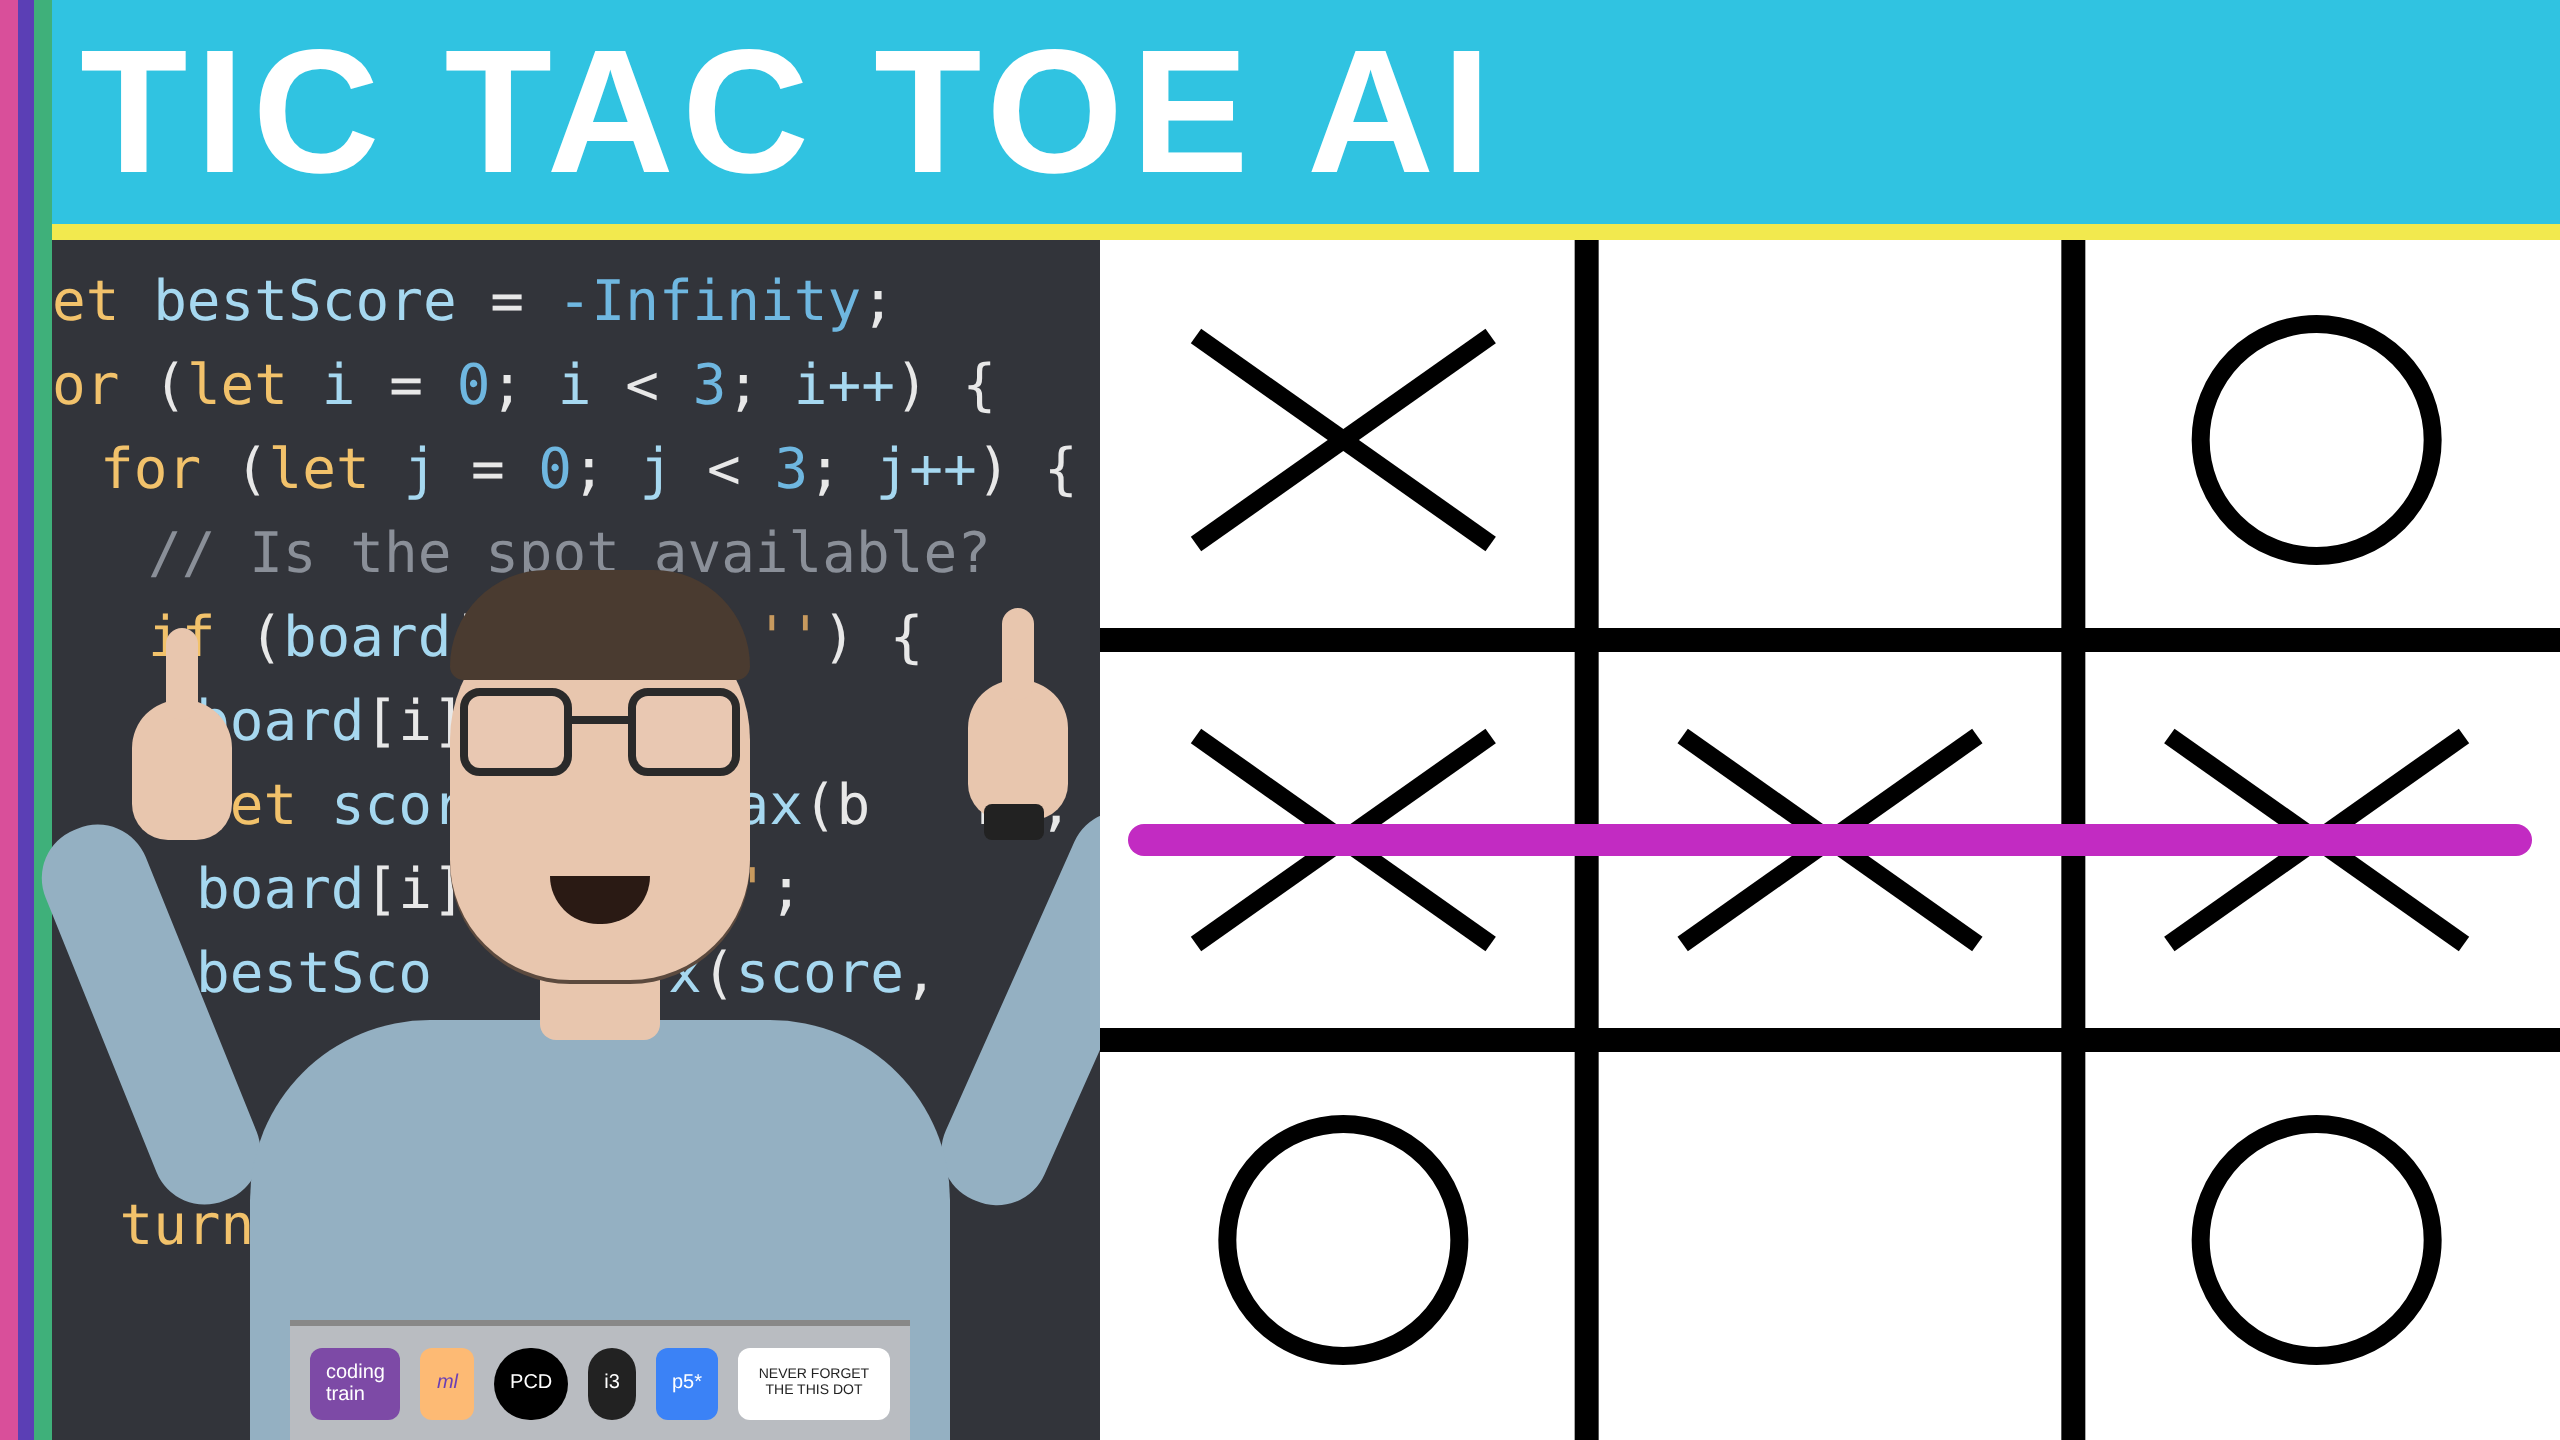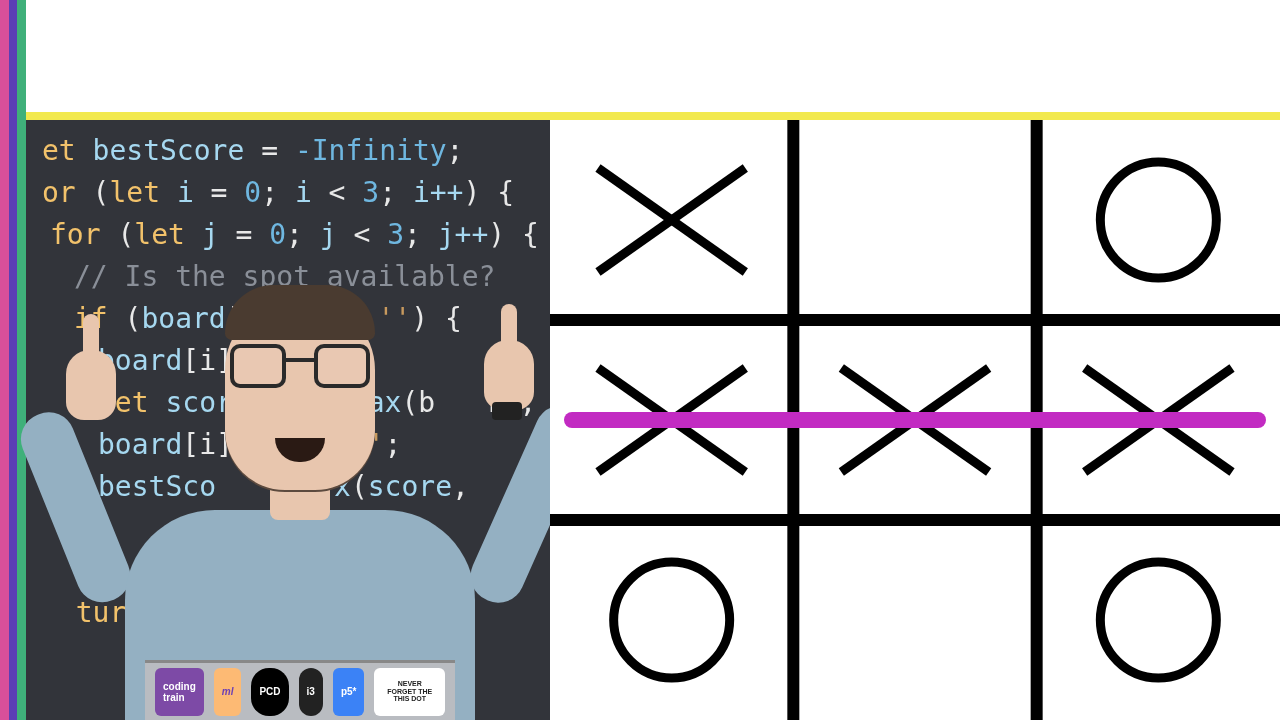--- a/index.html
+++ b/index.html
@@ -11,21 +11,21 @@
   .accent-band span { flex: 1; }
 
   
   .title-bar { position: absolute; left: 26px; right: 0; top: 0; height: 112px; background: #30c3e1; display: flex; align-items: center; padding-left: 14px; }
   .title-text { color: #fff; font-weight: 900; letter-spacing: 4px; font-size: 88px; font-family: "Arial Black", "Impact", sans-serif; }
 
   .thin-yellow { position: absolute; left: 26px; right: 0; top: 112px; height: 8px; background: #f2e94e; }
 
   
   .code-panel { position: absolute; left: 26px; top: 120px; width: 524px; height: 600px; background: #32343a; color: #e8e8e8; font-family: "Menlo","Consolas",monospace; font-size: 28px; line-height: 1.5; padding: 10px 0 0 0; white-space: pre; overflow: hidden; }
-  .code-panel .line { padding-left: 16px; }
+  .code-panel .line { padding-left: 0; }
   .ind1 { padding-left: 24px !important; }
   .ind2 { padding-left: 48px !important; }
   .ind3 { padding-left: 72px !important; }
   .tok-kw   { color: #f2c26b; }
   .tok-var  { color: #a6d8f0; }
   .tok-num  { color: #6fb7e0; }
   .tok-op   { color: #e8e8e8; }
   .tok-const{ color: #6fb7e0; }
   .tok-str  { color: #c89a5e; }
   .tok-cmt  { color: #8a8f98; }
@@ -48,21 +48,21 @@
   .arm.r { height:210px; right:-4px; bottom:120px; transform:rotate(24deg); transform-origin:bottom center; }
   .hand { position:absolute; width:50px; height:70px; background:#e8c6ae; border-radius:24px 24px 18px 18px; }
   .hand.l { left:-24px; bottom:300px; }
   .hand.r { right:-24px; bottom:310px; }
   .finger { position:absolute; width:16px; height:46px; background:#e8c6ae; border-radius:8px; }
   .finger.l { left:-7px;  bottom:360px; }
   .finger.r { right:-7px; bottom:370px; }
   .watch { position:absolute; right:-12px; bottom:300px; width:30px; height:18px; background:#222; border-radius:4px; }
 
   .laptop { position:absolute; bottom:0; left:50%; transform:translateX(-50%); width:310px; height:60px; background:#b9bcc1; border-top:3px solid #888; display:flex; align-items:center; justify-content:center; gap:10px; padding:0 10px; }
-  .sticker { height:48px; border-radius:6px; display:flex; align-items:center; justify-content:center; font-size:10px; font-weight:700; color:#fff; padding:0 8px; }
+  .sticker { height:36px; border-radius:6px; display:flex; align-items:center; justify-content:center; font-size:10px; font-weight:400; color:#fff; padding:0 8px; }
   .st-train { background:#7d4aa6; }
   .st-ml    { background:#fdba74; color:#6b3fb5; font-style:italic; }
   .st-pcd   { background:#000000; border-radius:18px; }
   .st-i3    { background:#222; border-radius:18px; }
   .st-p5    { background:#3b82f6; }
   .st-dot   { background:#fff; color:#222; font-size:7px; line-height:1.05; text-align:center; }
 
   
   .board { position:absolute; right:0; top:120px; width:730px; height:600px; background:#fff; }
   .board svg { width:100%; height:100%; display:block; }
@@ -71,20 +71,23 @@
 <body>
 
 <div class="stage">
 
   <div class="accent-band">
     <span id="ac0" style="background: rgb(217, 79, 154);"></span>
       <span id="ac1" style="background: rgb(91, 63, 181);"></span>
       <span id="ac2" style="background: rgb(63, 176, 122);"></span>
   </div>
 
+  <div class="title-bar">
+    <div class="title-text">TIC TAC TOE AI</div>
+  </div>
   <div class="thin-yellow"></div>
 
   <div class="code-panel" id="code-panel"><div class="line ind0"><span class="tok-kw">et </span><span class="tok-var">bestScore</span><span class="tok-op"> = </span><span class="tok-const">-Infinity</span><span class="tok-op">;</span></div><div class="line ind0"><span class="tok-kw">or </span><span class="tok-op">(</span><span class="tok-kw">let </span><span class="tok-var">i</span><span class="tok-op"> = </span><span class="tok-num">0</span><span class="tok-op">; </span><span class="tok-var">i</span><span class="tok-op"> &lt; </span><span class="tok-num">3</span><span class="tok-op">; </span><span class="tok-var">i++</span><span class="tok-op">) {</span></div><div class="line ind1"><span class="tok-kw">for </span><span class="tok-op">(</span><span class="tok-kw">let </span><span class="tok-var">j</span><span class="tok-op"> = </span><span class="tok-num">0</span><span class="tok-op">; </span><span class="tok-var">j</span><span class="tok-op"> &lt; </span><span class="tok-num">3</span><span class="tok-op">; </span><span class="tok-var">j++</span><span class="tok-op">) {</span></div><div class="line ind2"><span class="tok-cmt">// Is the spot available?</span></div><div class="line ind2"><span class="tok-kw">if </span><span class="tok-op">(</span><span class="tok-var">board</span><span class="tok-op">[   ] == </span><span class="tok-str">''</span><span class="tok-op">) {</span></div><div class="line ind3"><span class="tok-var">board</span><span class="tok-op">[i]    </span><span class="tok-var">ai</span><span class="tok-op">;</span></div><div class="line ind3"><span class="tok-kw">let </span><span class="tok-var">scor    </span><span class="tok-fn">inimax</span><span class="tok-op">(b   rd, d</span></div><div class="line ind3"><span class="tok-var">board</span><span class="tok-op">[i][    = </span><span class="tok-str">''</span><span class="tok-op">;</span></div><div class="line ind3"><span class="tok-var">bestSco       x</span><span class="tok-op">(</span><span class="tok-var">score</span><span class="tok-op">,   stS</span></div><div class="line ind0"><span class="tok-op"> </span></div><div class="line ind0"><span class="tok-op"> </span></div><div class="line ind0"><span class="tok-kw">  turn </span><span class="tok-var">b</span></div></div>
 
   <div class="presenter">
     <div class="arm l"></div>
     <div class="arm r"></div>
     <div class="shirt"></div>
     <div class="neck"></div>
     <div class="beard"></div>

